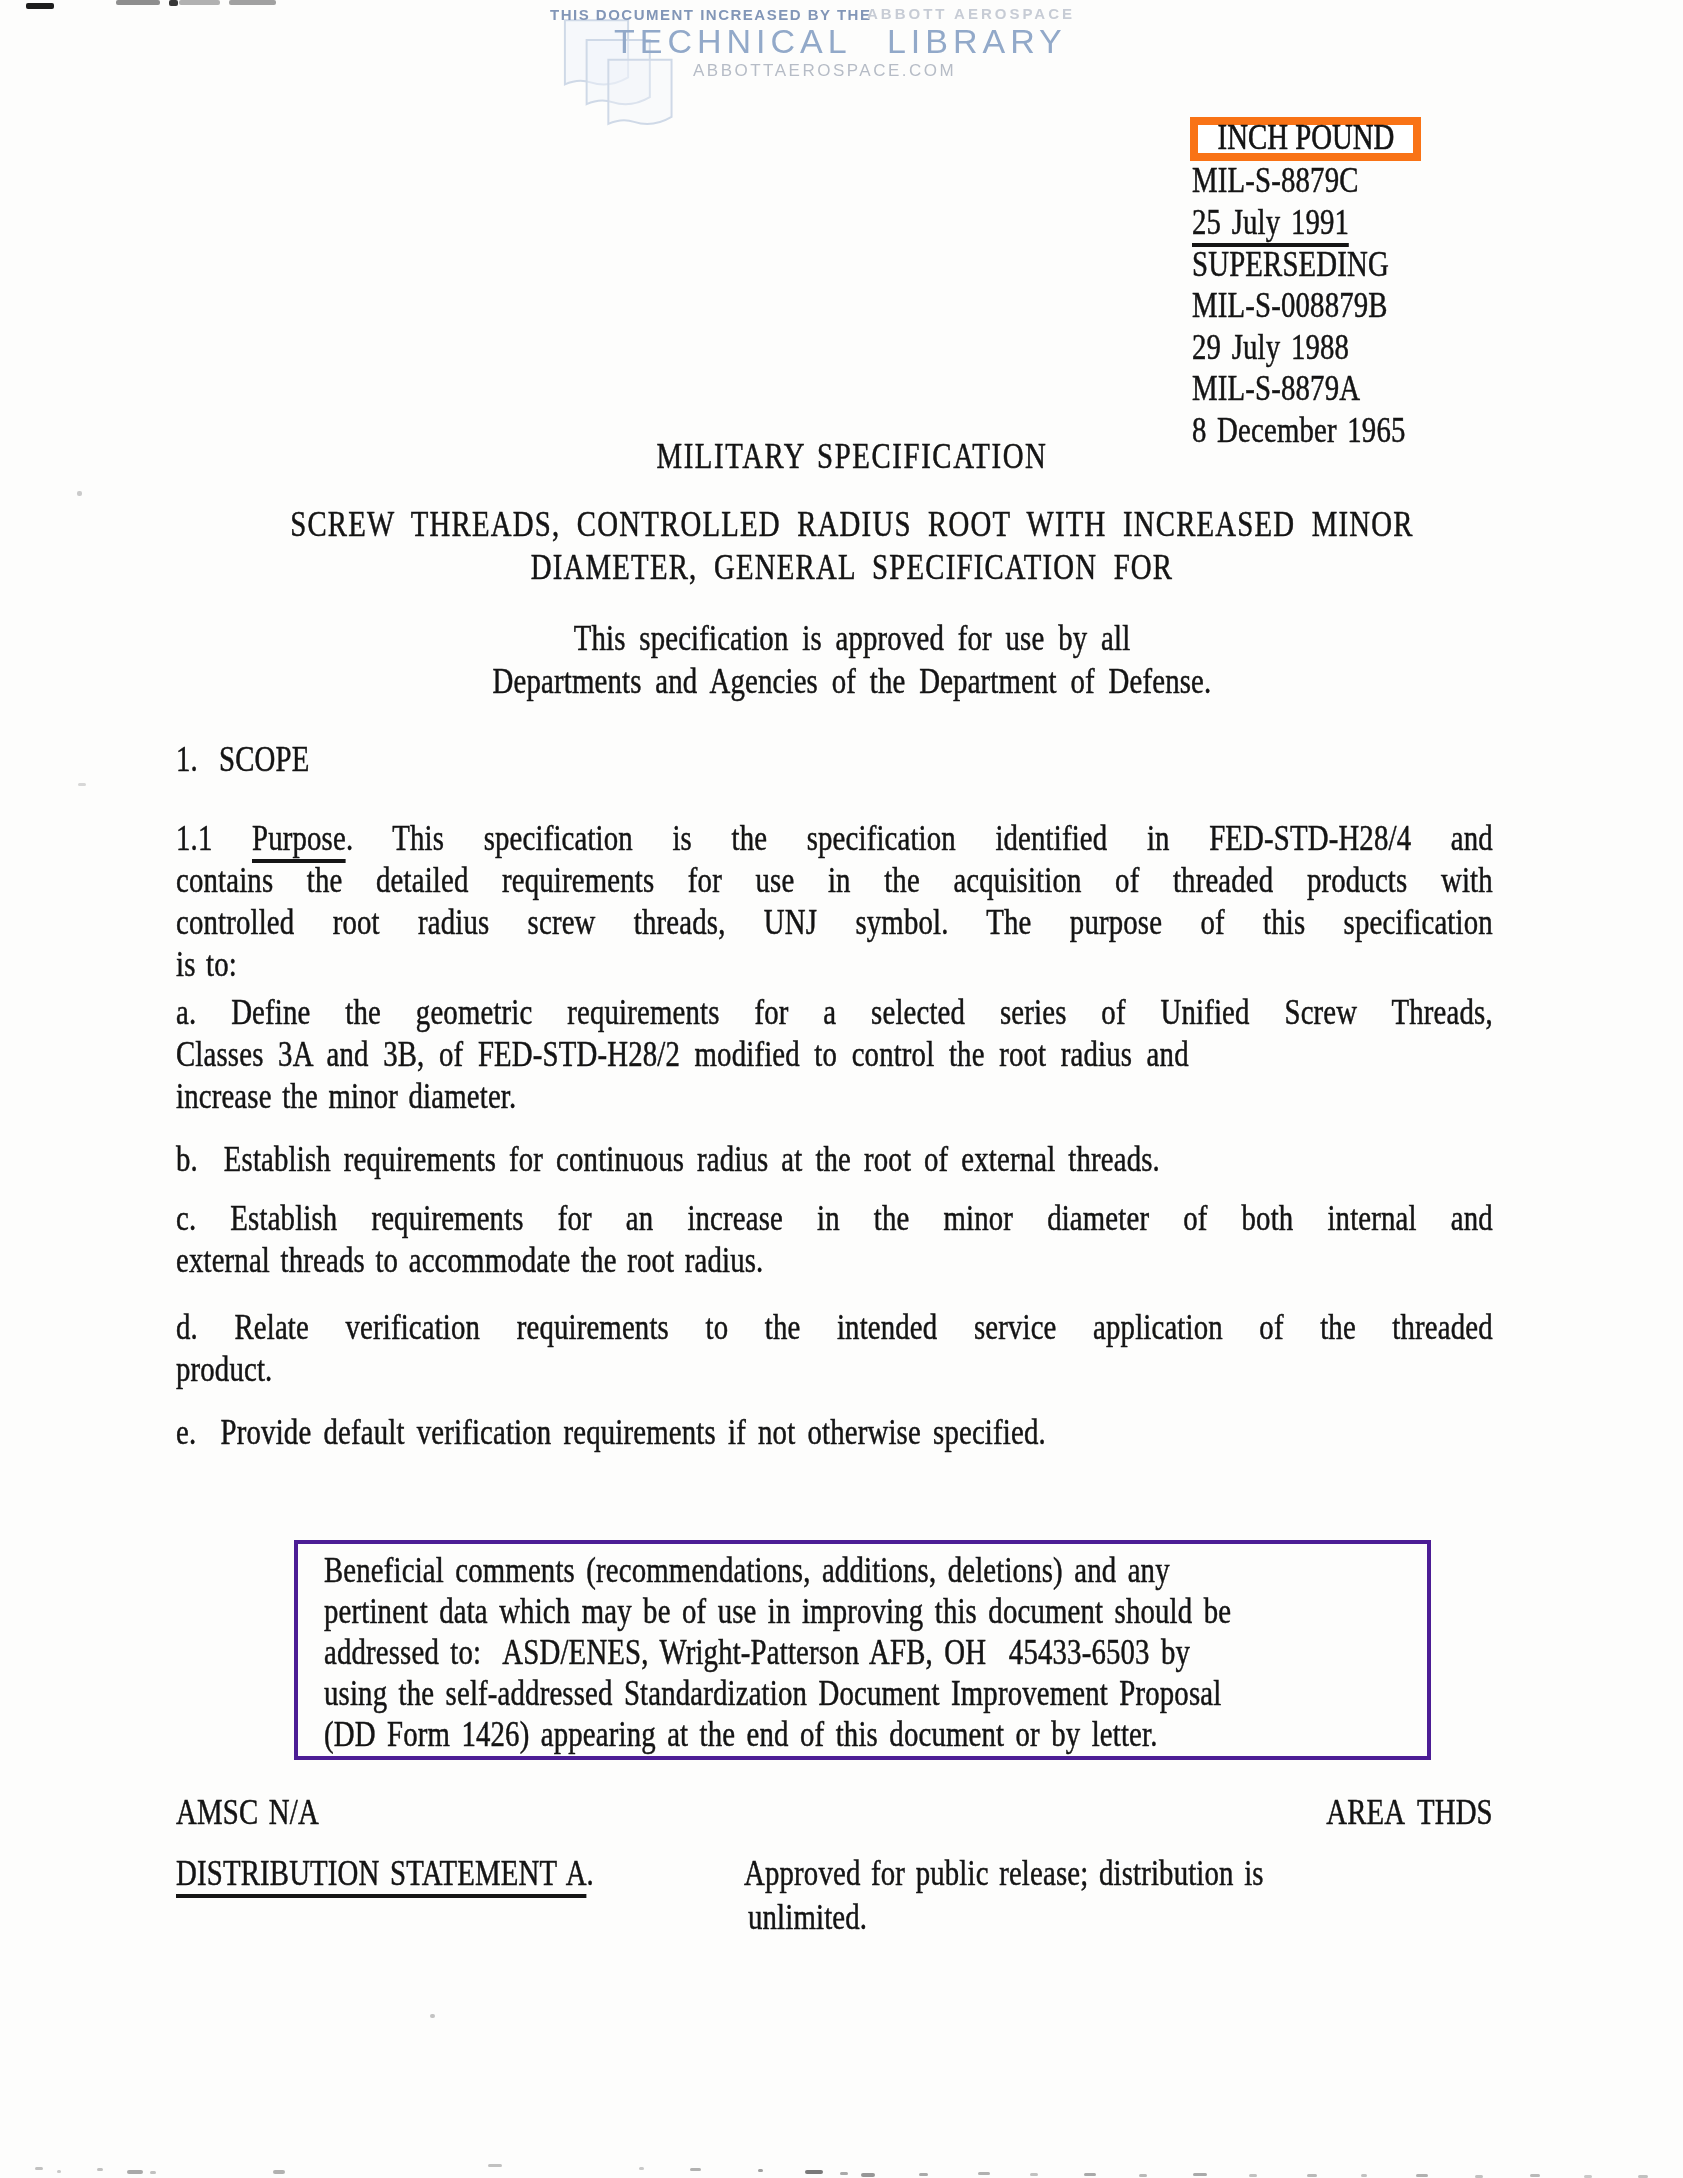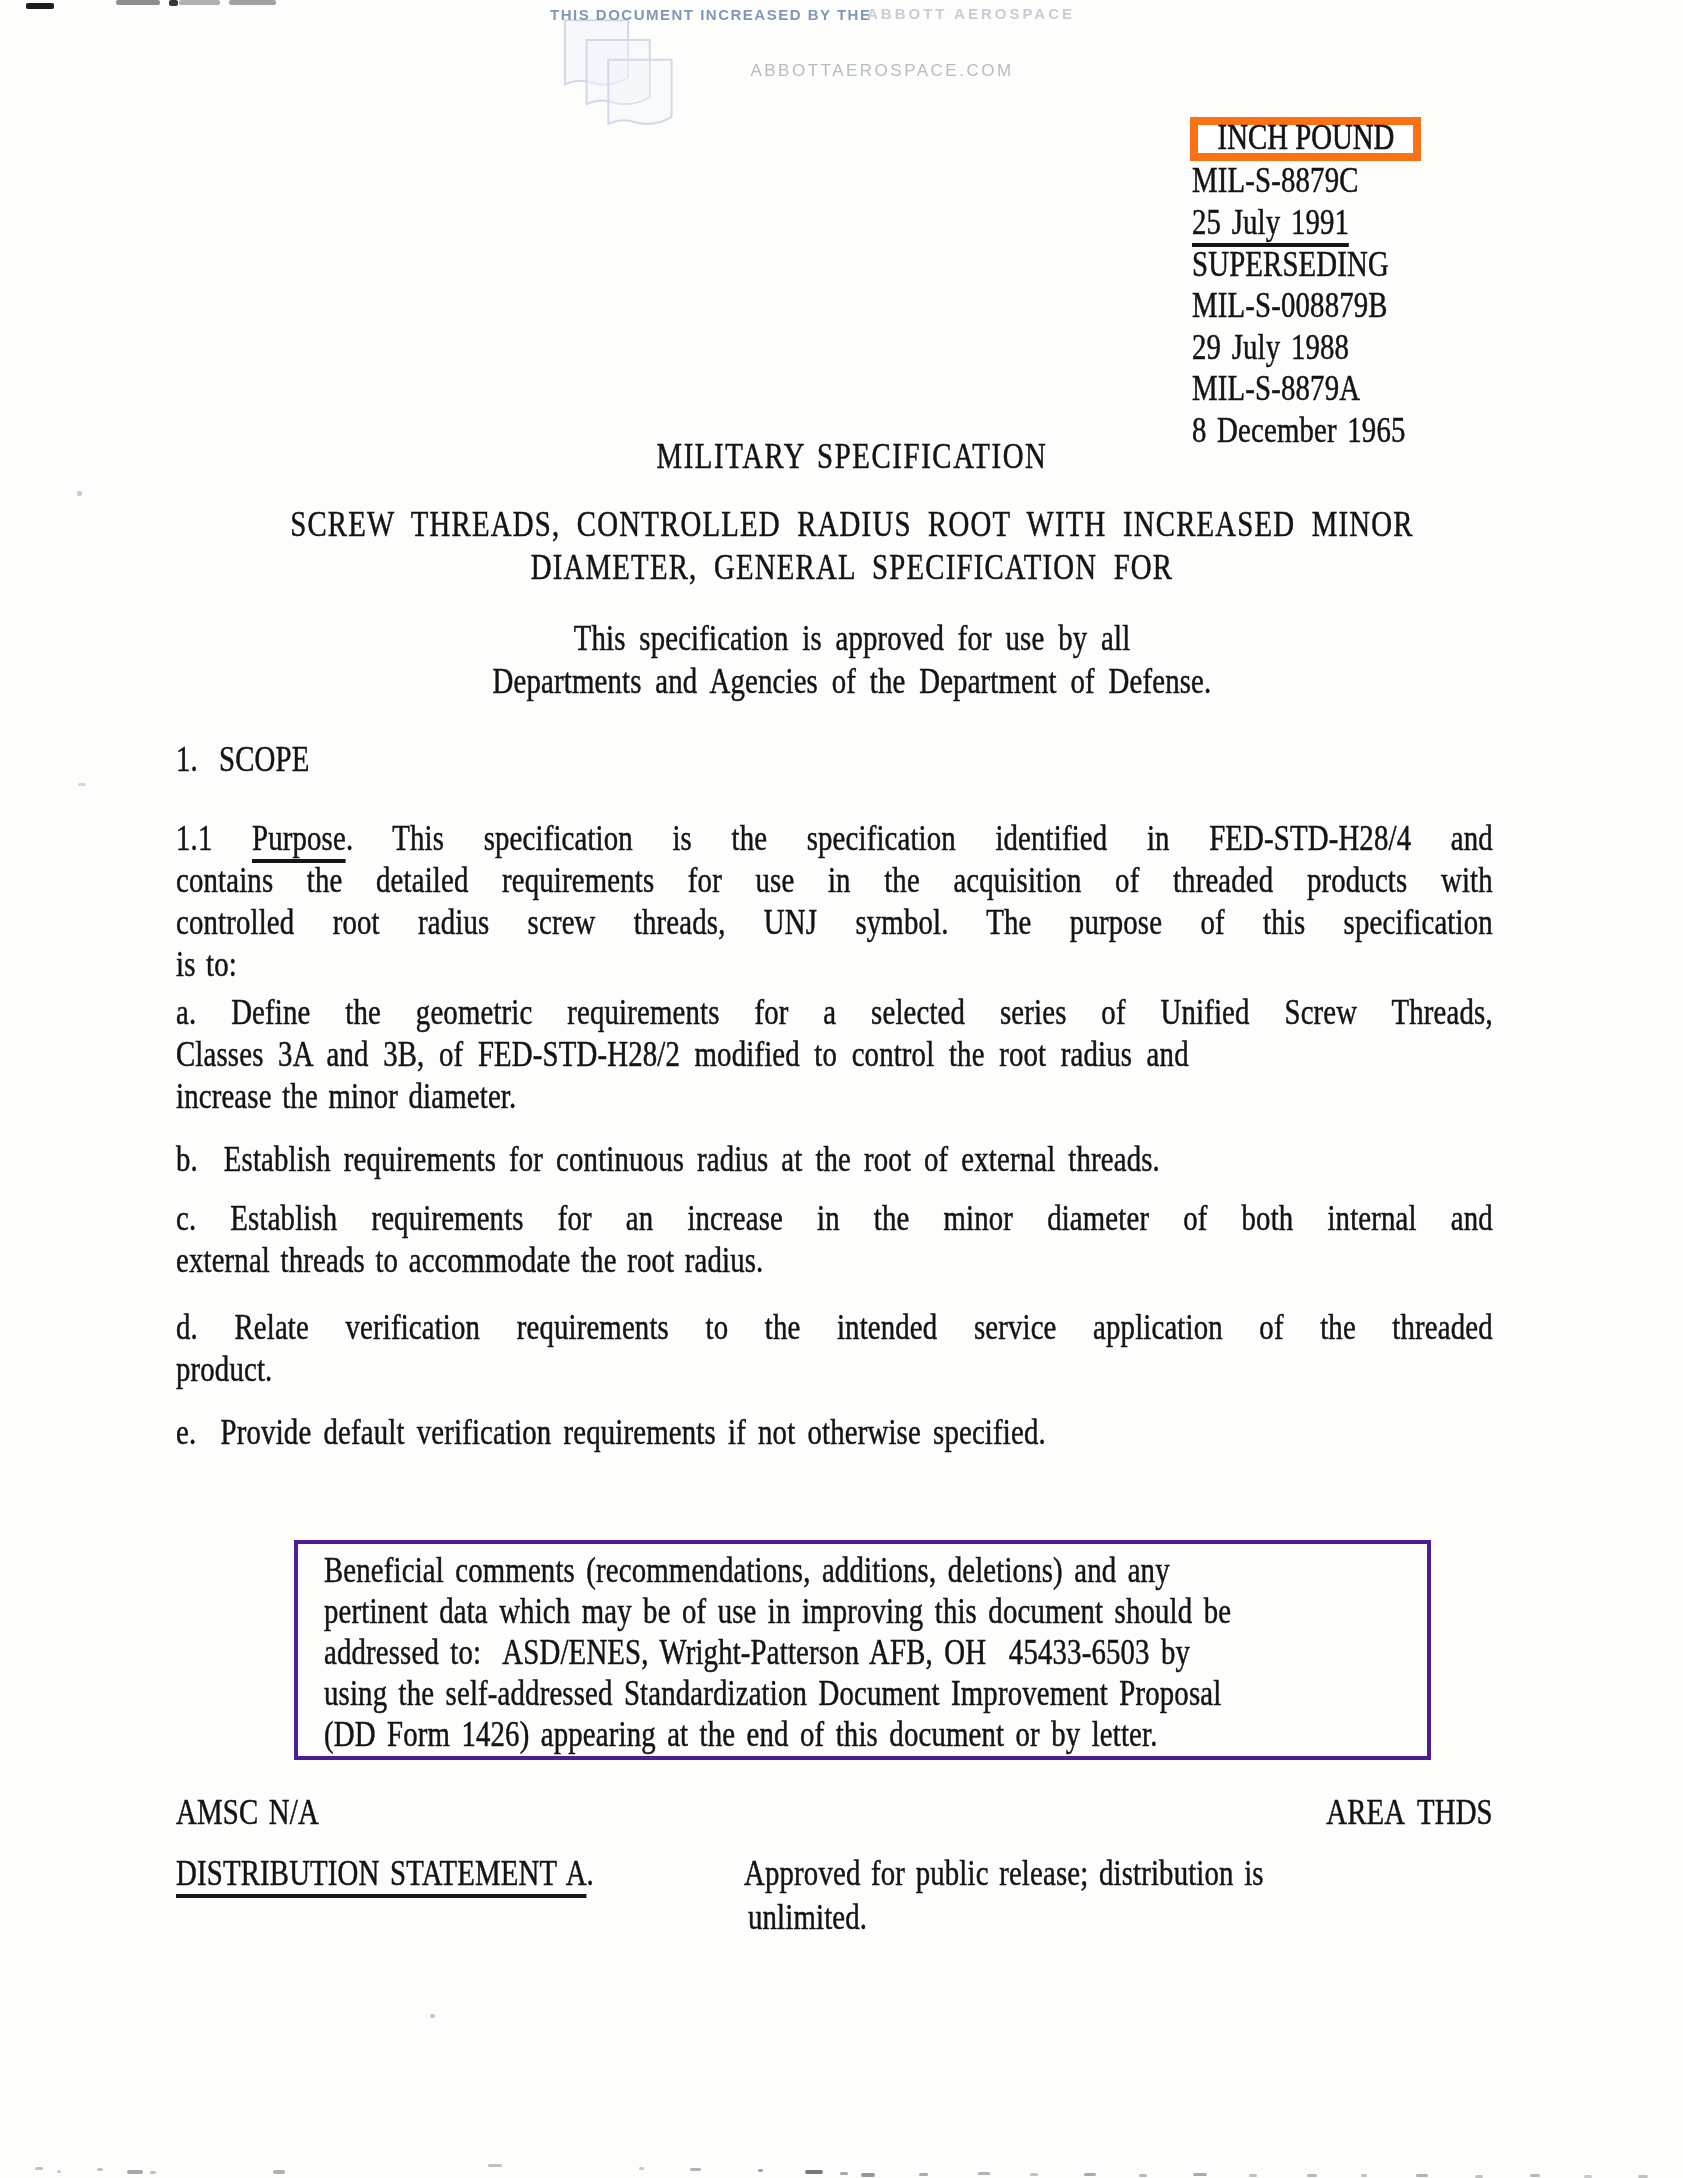--- a/index.html
+++ b/index.html
@@ -36,36 +36,37 @@
   
   .cbox{
     position:absolute;left:294px;top:1540px;width:1137px;height:220px;
     border:4px solid #4c1d95;box-sizing:border-box;
   }
   
   .wm{font-family:"Liberation Sans","DejaVu Sans",sans-serif;position:absolute;white-space:pre;}
   .wm1a{left:550px;top:6px;font-size:15px;letter-spacing:1.5px;color:#8296b7;font-weight:bold;}
   .wm1b{left:867px;top:5px;font-size:15px;letter-spacing:3px;color:#c7ccd5;font-weight:bold;}
   .wm2{left:614px;top:22px;font-size:34px;letter-spacing:5px;word-spacing:22px;color:#92a9c9;}
-  .wm3{left:693px;top:61px;width:378px;text-align:center;font-size:17px;letter-spacing:2.5px;color:#b6bcc6;}
+  .wm3{left:693px;top:61px;width:378px;text-align:left;font-size:17px;letter-spacing:2.5px;color:#b6bcc6;}
   .speck{position:absolute;background:#555;border-radius:2px;}
 </style>
 </head>
 <body>
 
 <div class="abs" style="left:0;top:0;width:1683px;height:129px;">
   <svg class="abs" style="left:557px;top:18px;" width="158" height="111" viewBox="0 0 160 112">
     <g stroke="#cfd9e7" stroke-width="2" fill="#f0f4fa" fill-opacity="0.55">
       <path d="M8 2 h64 v58 c-12 7 -26 9 -38 5 c-9 -3 -17 -2 -26 2 z"></path>
       <path d="M30 22 h64 v58 c-12 7 -26 9 -38 5 c-9 -3 -17 -2 -26 2 z" fill-opacity="0.45"></path>
       <path d="M52 42 h64 v58 c-12 7 -26 9 -38 5 c-9 -3 -17 -2 -26 2 z" fill-opacity="0.35"></path>
     </g>
   </svg>
   <span class="wm wm1a">THIS DOCUMENT INCREASED BY THE</span>
   <span class="wm wm1b">ABBOTT AEROSPACE</span>
+  <span class="wm wm2">TECHNICAL LIBRARY</span>
   <span class="wm wm3">ABBOTTAEROSPACE.COM</span>
 </div>
 
 <div class="stamp">
   <span>INCH POUND</span>
 </div>
 
 <div class="col" style="left:1192px;top:0;height:465px;">
   <div class="specline" style="top:159px">MIL-S-8879C</div>
   <div class="specline" style="top:201px"><span class="u">25 July 1991</span></div>

